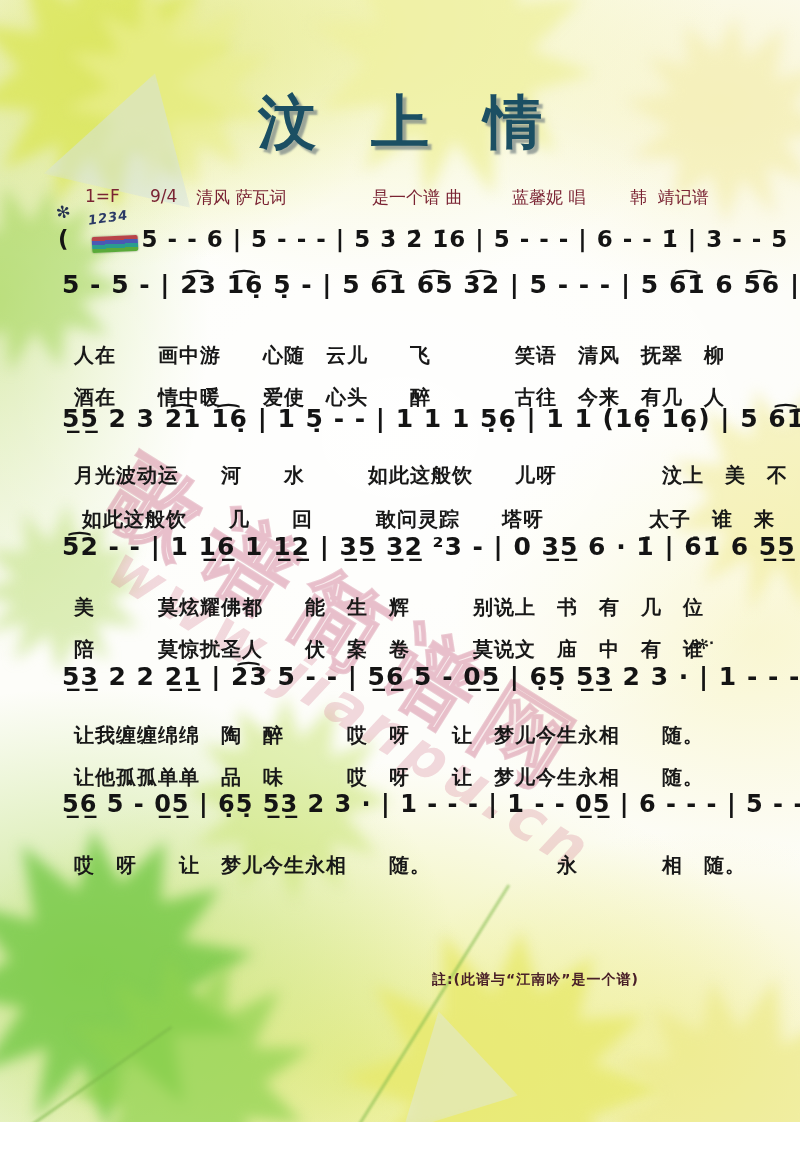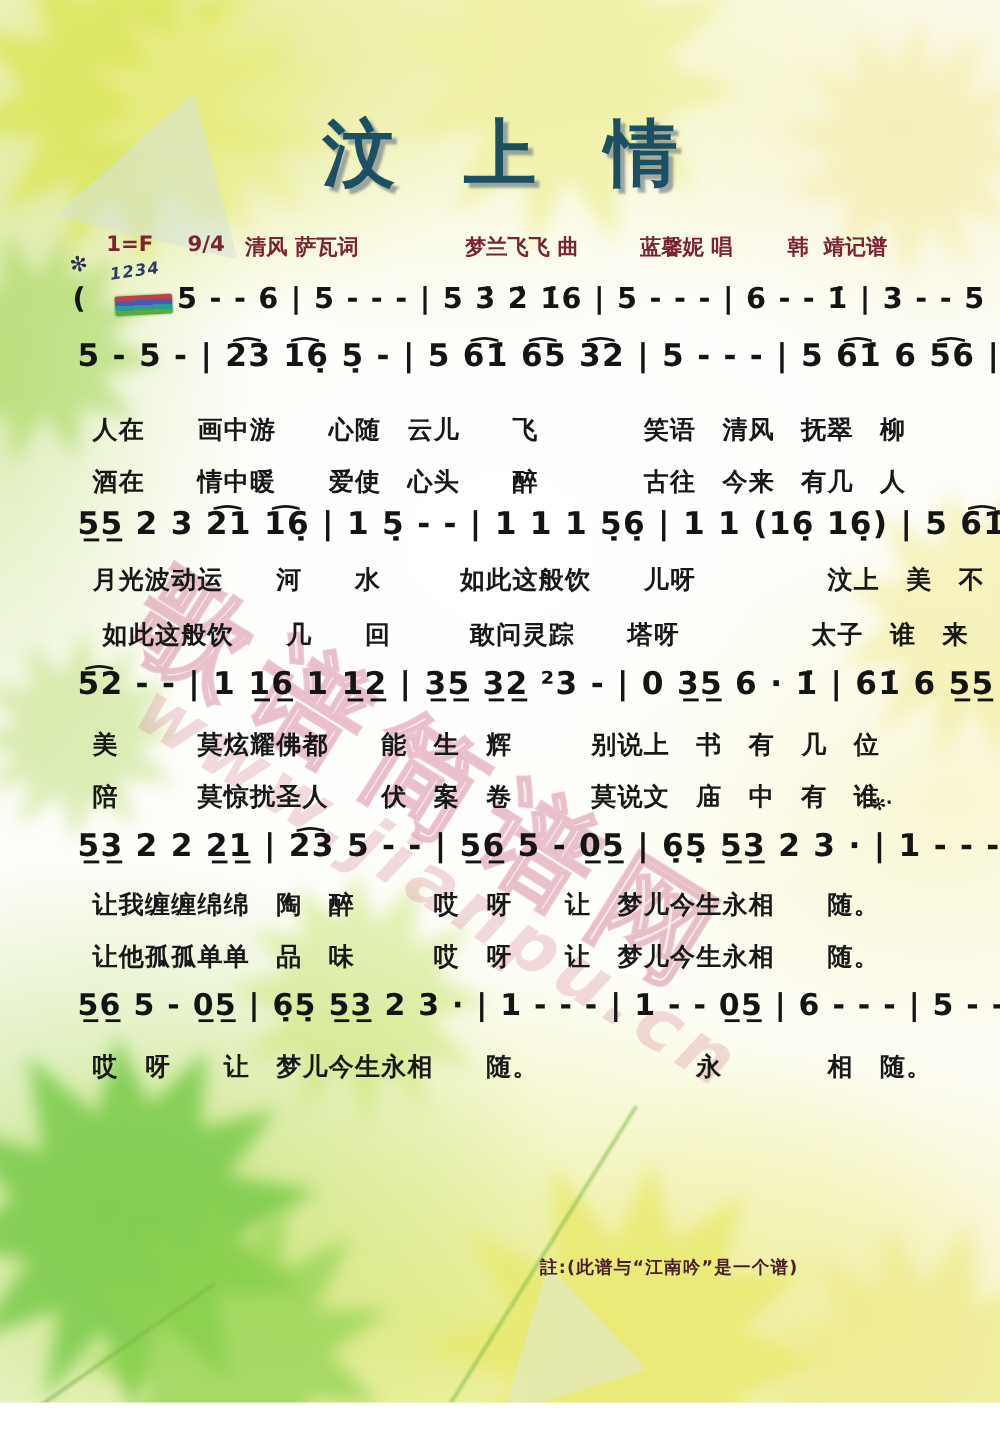--- a/index.html
+++ b/index.html
@@ -29,32 +29,32 @@
   .wm-url{
     font-size:58px;font-style:italic;font-weight:700;letter-spacing:6px;white-space:pre;
     color:rgba(216,132,152,.30);margin-top:-28px;margin-left:40px;
   }
   .row{position:absolute;z-index:2;white-space:pre;}
   .title{
     left:0;right:0;top:84px;text-align:center;
     font-size:58px;font-weight:700;letter-spacing:55px;text-indent:55px;
     color:#1b4f63;text-shadow:4px 4px 2px rgba(125,138,138,.75);
   }
-  .credit{position:absolute;z-index:2;top:186px;font-size:17px;font-weight:700;color:#7a2333;white-space:pre;}
+  .credit{position:absolute;z-index:2;top:186px;font-size:17px;font-weight:400;color:#7a2333;white-space:pre;}
   .music{font-size:25px;font-weight:700;color:#141414;letter-spacing:1px;}
-  .lyr{font-size:20px;font-weight:700;color:#181818;letter-spacing:1px;}
+  .lyr{font-size:20px;font-weight:700;color:#181818;letter-spacing:1px;margin-top:12px;}
   .segno-start{left:56px;top:202px;font-size:17px;font-weight:700;color:#25314f;transform:rotate(-12deg);}
   .countin{left:88px;top:210px;font-size:13px;font-weight:700;font-style:italic;color:#2b3a66;transform:rotate(-8deg);letter-spacing:1px;}
   .sticker{
     position:absolute;z-index:2;left:92px;top:236px;width:46px;height:16px;transform:rotate(-3deg);
     background:linear-gradient(to bottom,#b8444a 0 25%,#4a59b4 25% 50%,#2a9d8f 50% 75%,#5aaa3a 75% 100%);
     border-radius:2px;box-shadow:0 0 2px rgba(0,0,0,.4);
   }
   .segno-end{left:692px;top:636px;font-size:14px;font-weight:700;color:#1c1c1c;transform:rotate(-10deg);}
-  .note{left:432px;top:1005px;font-size:14px;font-weight:700;color:#4a2028;letter-spacing:1px;}
+  .note{left:432px;top:971px;font-size:14px;font-weight:700;color:#4a2028;letter-spacing:1px;}
   .white-strip{position:absolute;z-index:2;left:0;top:1122px;width:800px;height:30px;background:#fff;}
 </style>
 </head>
 <body>
 
 <svg width="0" height="0" style="position:absolute">
   <defs>
     <path id="maple" d="M50 2 L57 20 L72 8 L68 28 L90 22 L76 42 L98 46 L78 56 L90 74 L68 68 L72 92 L56 76 L50 98 L44 76 L28 92 L32 68 L10 74 L22 56 L2 46 L24 42 L10 22 L32 28 L28 8 L43 20 Z"></path>
   </defs>
 </svg>
@@ -102,21 +102,21 @@
 <div class="wm">
   <div class="wm-name">歌谱简谱网</div>
   <div class="wm-url">www.jianpu.cn</div>
 </div>
 
 <div class="row title">汶上情</div>
 
 <span class="credit" style="left:85px">1=F</span>
 <span class="credit" style="left:150px">9/4</span>
 <span class="credit" style="left:196px">清风 萨瓦词</span>
-<span class="credit" style="left:372px">梦兰飞飞 曲</span>
+<span class="credit" style="left:372px">是一个谱 曲</span>
 <span class="credit" style="left:512px">蓝馨妮 唱</span>
 <span class="credit" style="left:630px">韩  靖记谱</span>
 
 <div class="row segno-start">✻</div>
 <div class="row countin">1234</div>
 <div class="sticker"></div>
 
 <div class="row music" style="left:58px;top:226px;font-size:23px">(        5 - - 6 | 5 - - - | 5 3̇ 2̇ 1̇6 | 5 - - - | 6 - - 1̇ | 3 - - 5 | 2 3̲5̲ 2 1̲6̲ | 1 - - - | 1 - - - ) |</div>
 <div class="row music" style="left:62px;top:270px">5 - 5 - | 2͡3 1͡6̣ 5̣ - | 5 6͡1̇ 6͡5 3͡2 | 5 - - - | 5 6͡1̇ 6 5͡6 | 1 2͡3 1͡6̣ 5̣ |</div>
 <div class="row music" style="left:62px;top:404px">5̲5̲ 2 3 2͡1 1͡6̣ | 1 5̣ - - | 1 1 1 5̣6̣ | 1 1 (16̣ 16̣) | 5 6͡1̇ 6͡5 5͡3 |</div>

